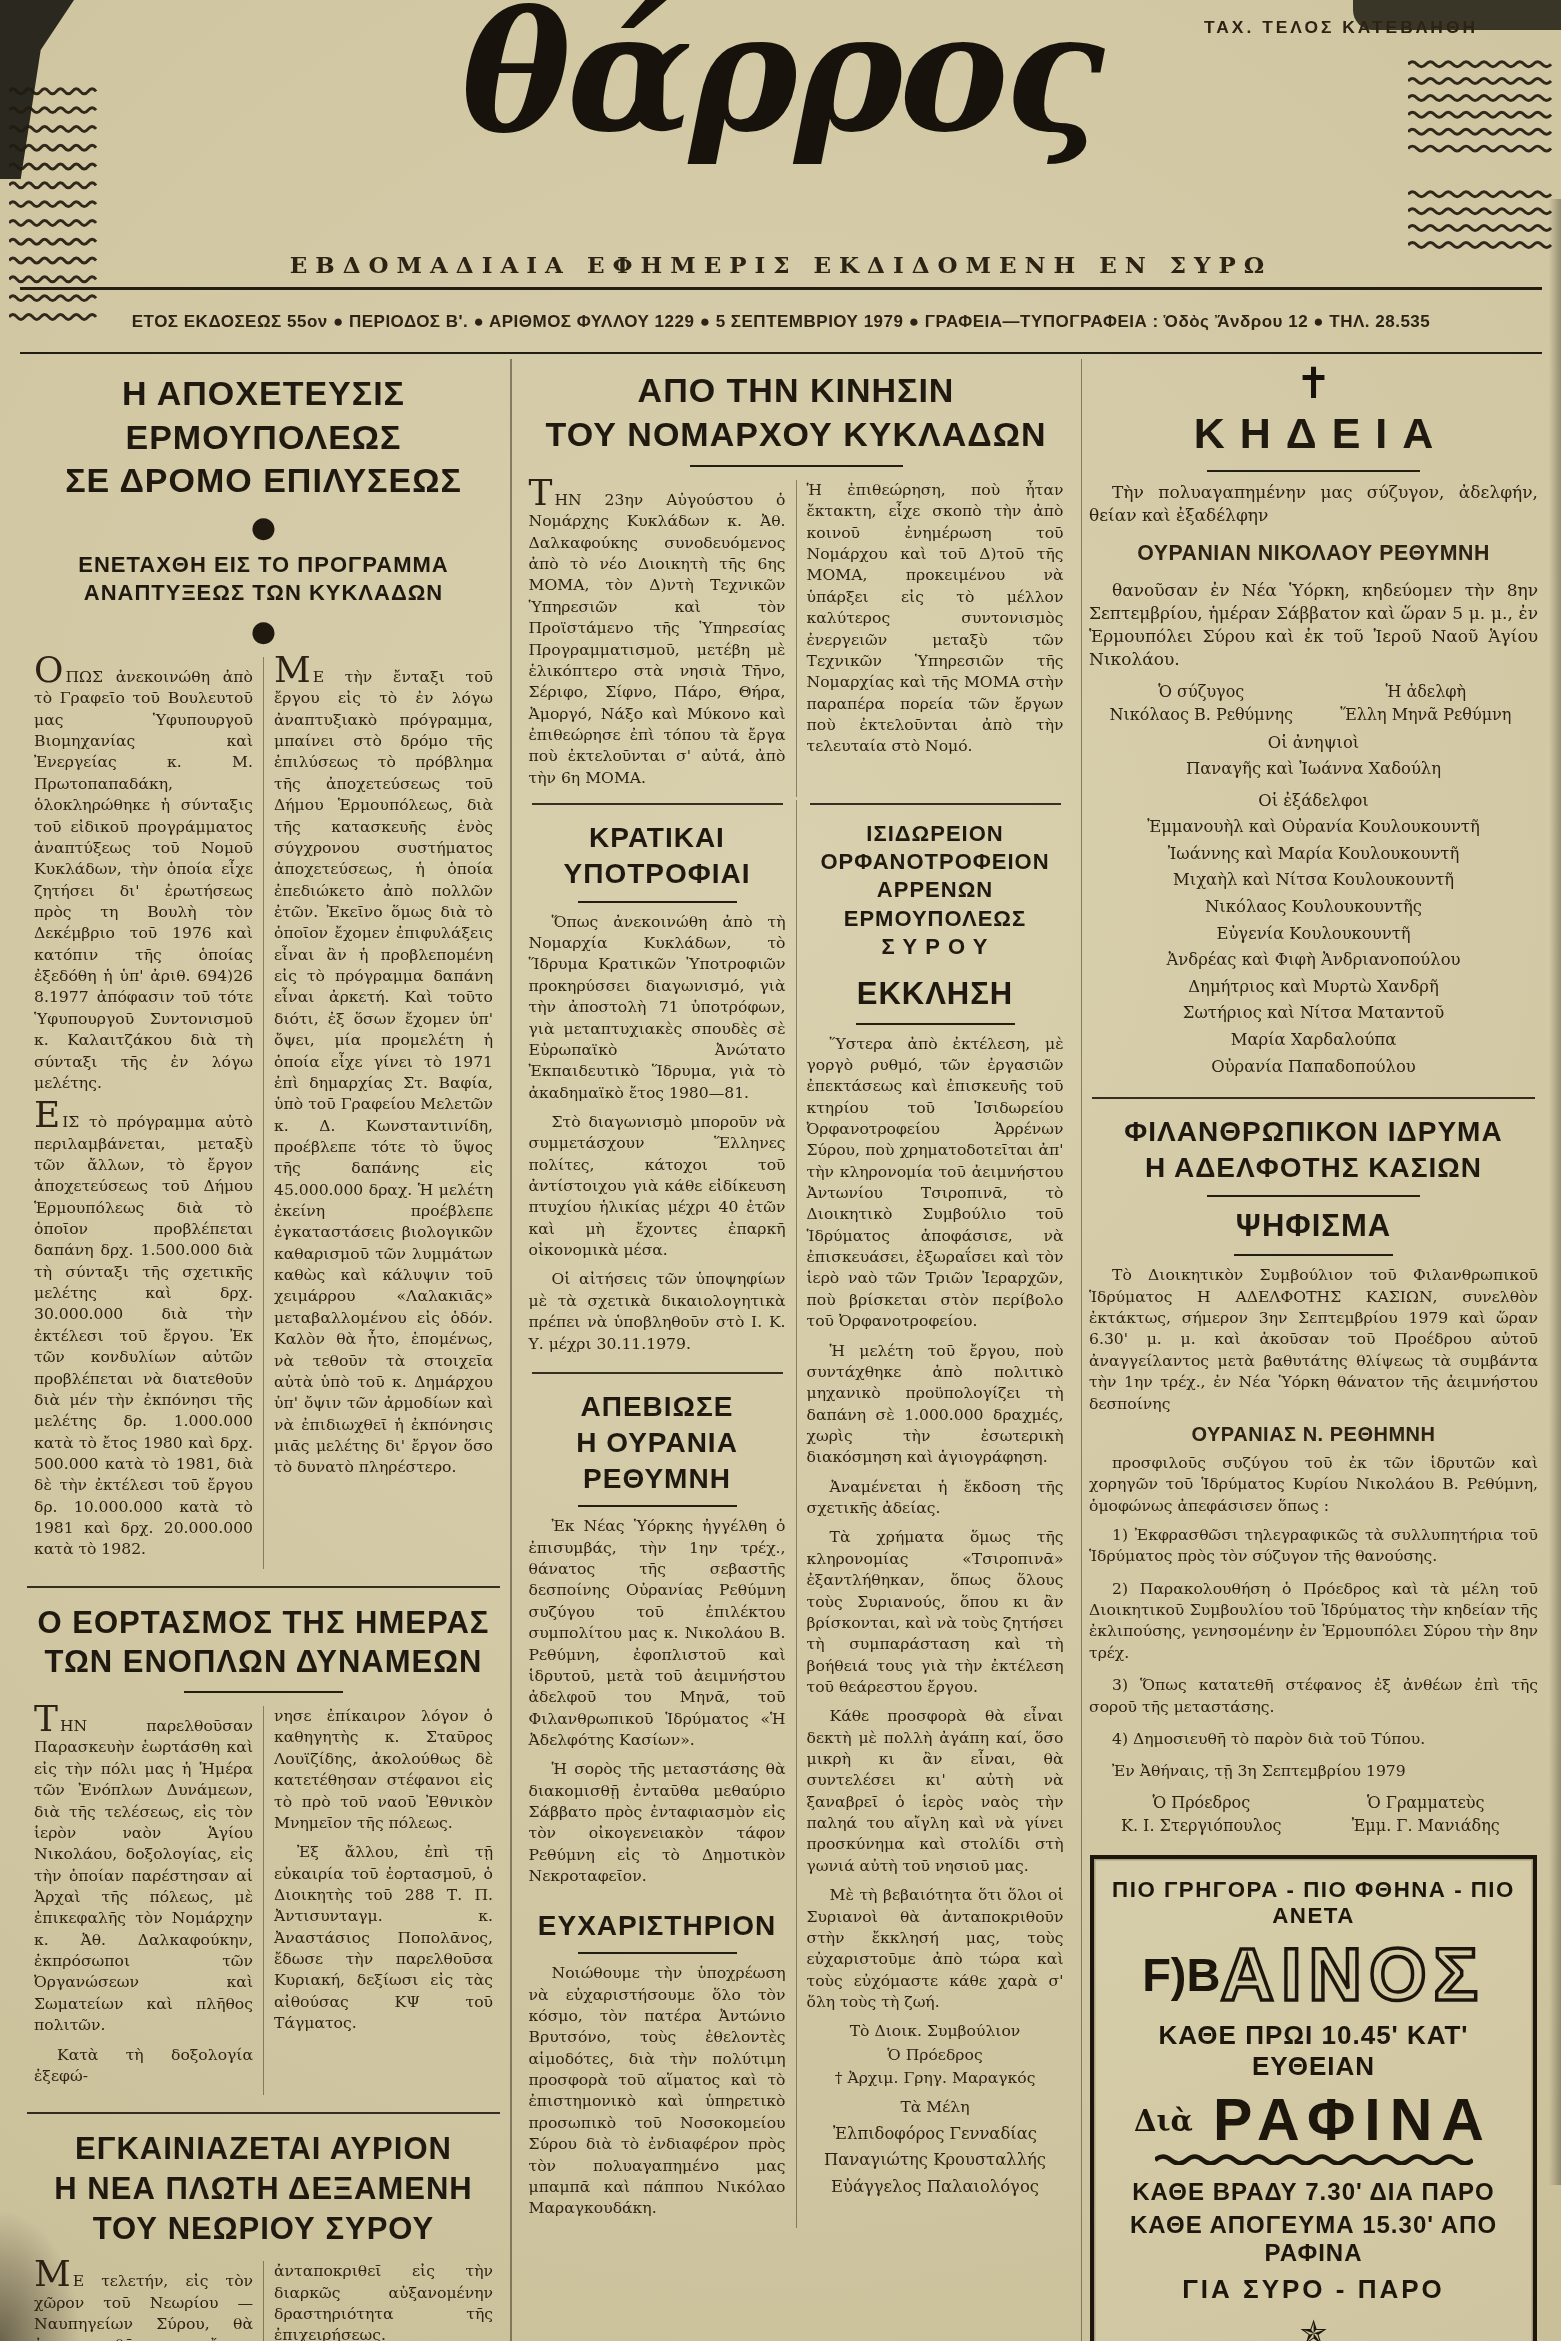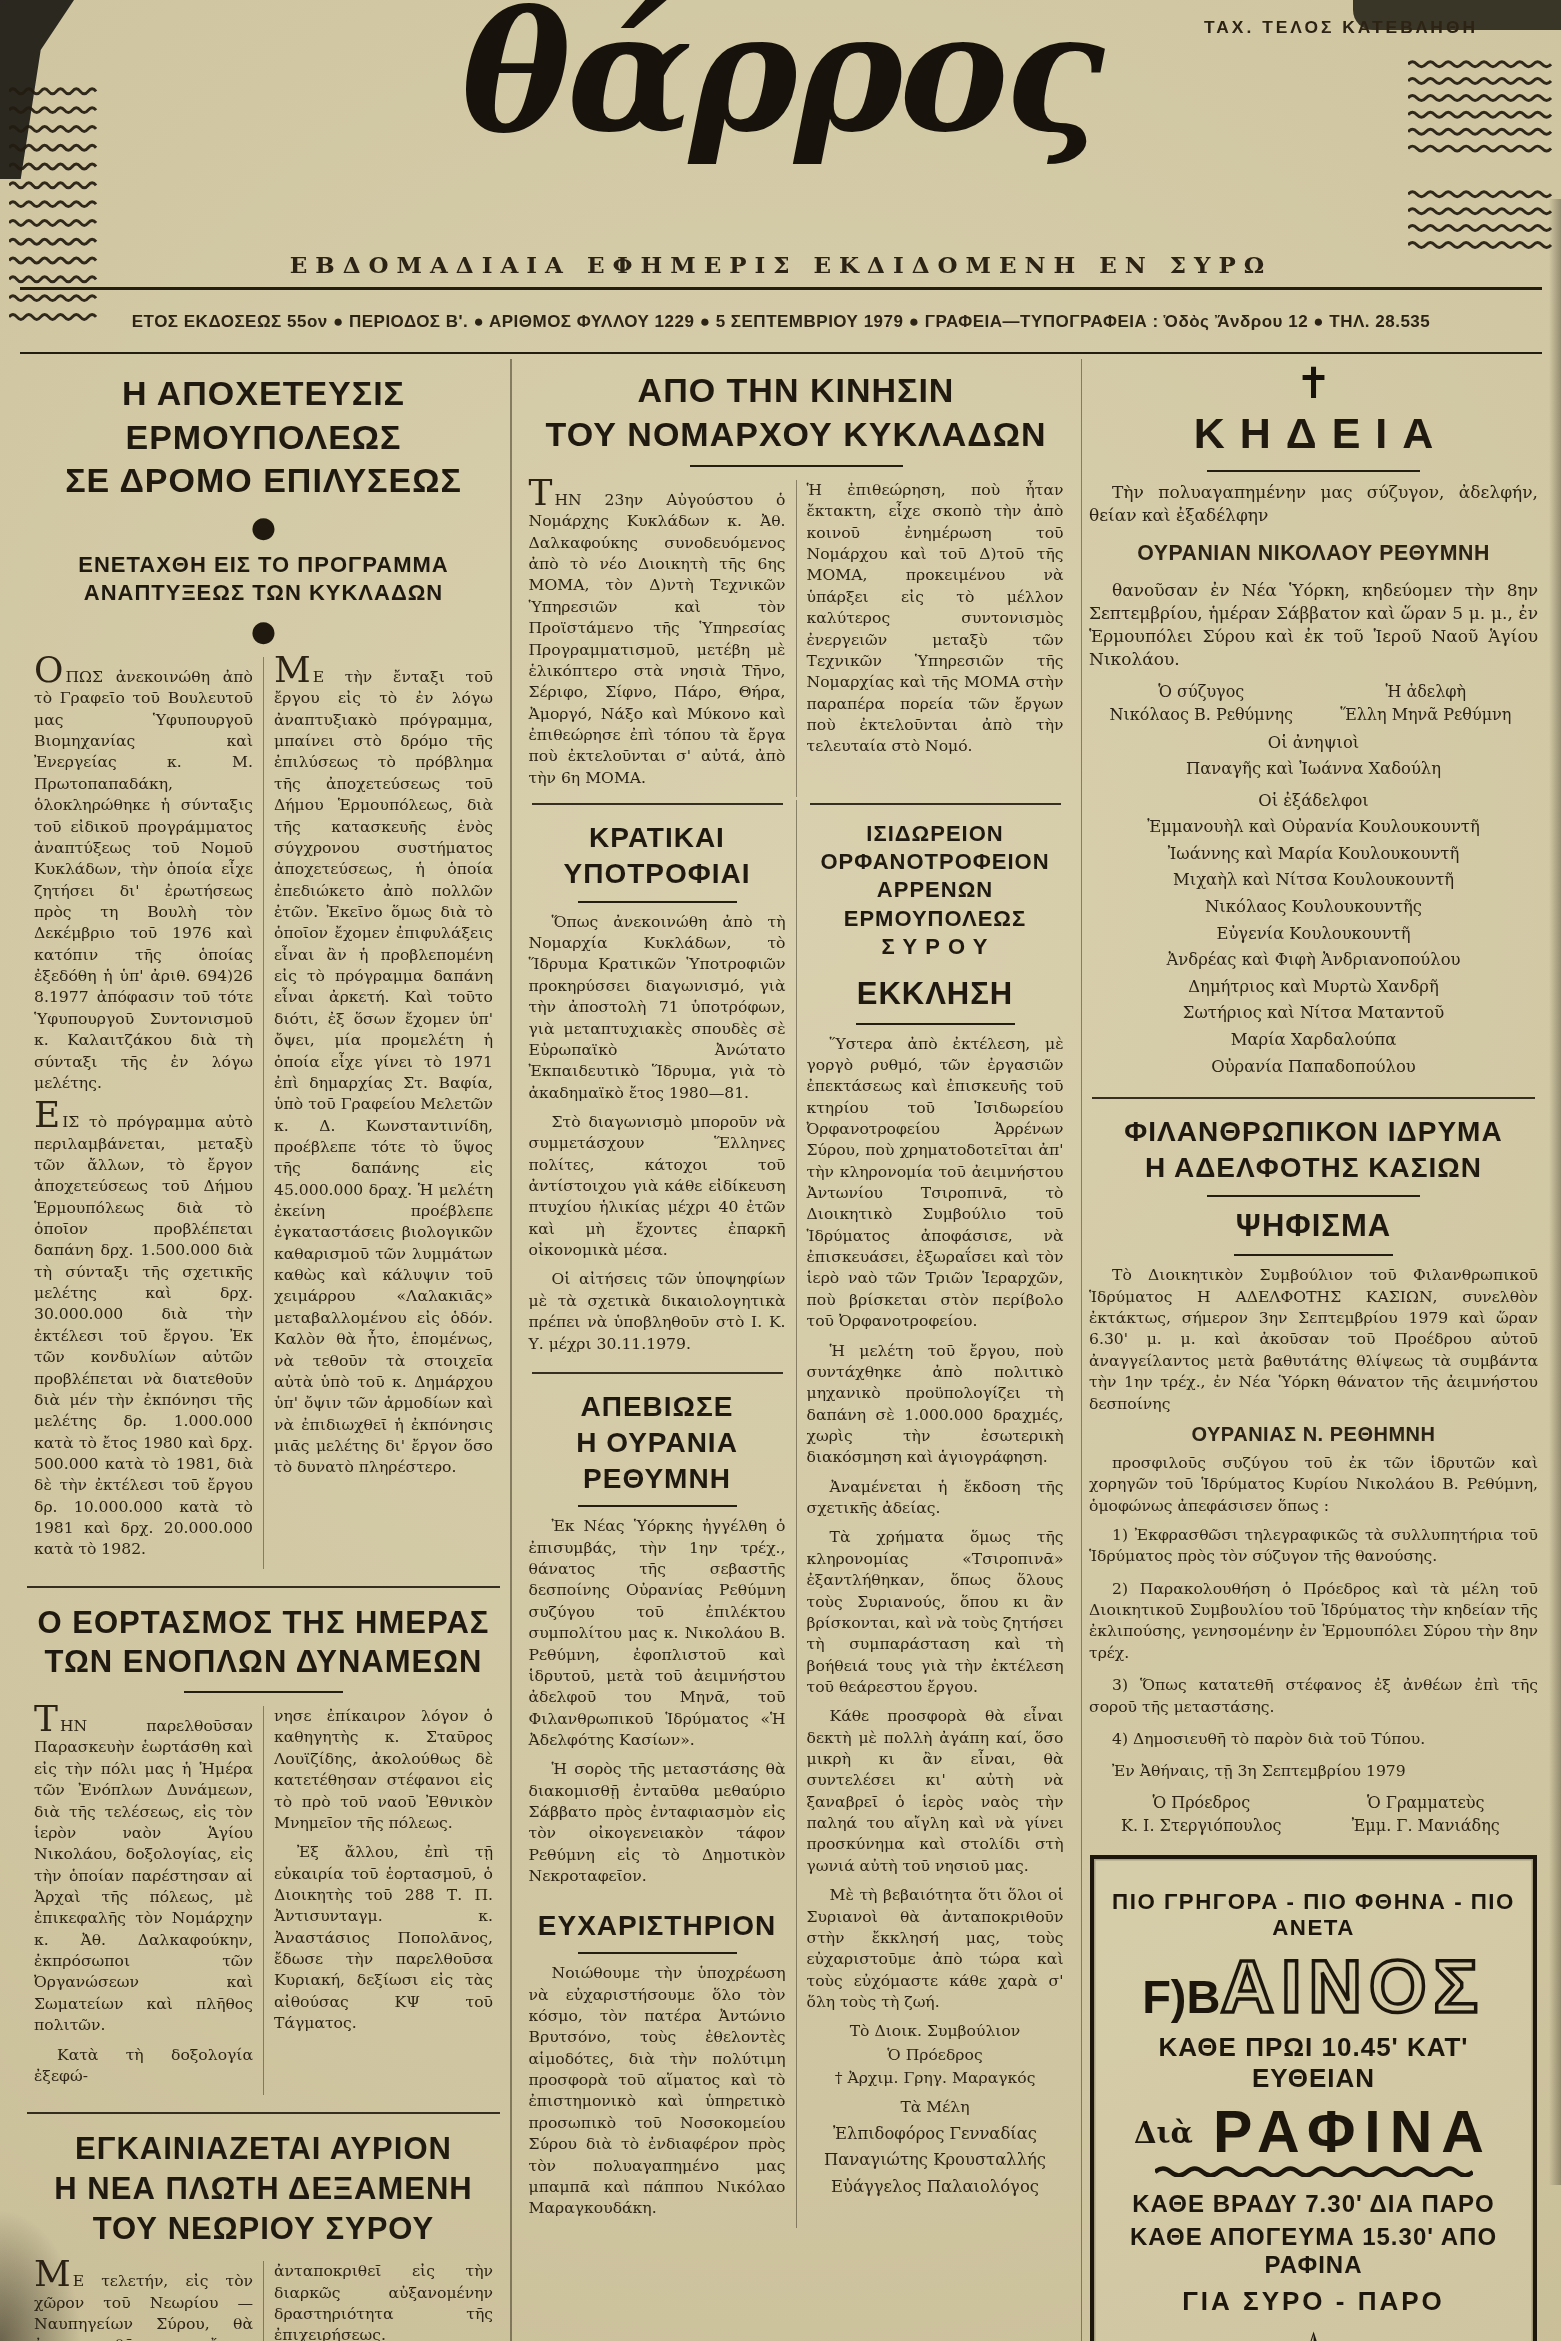--- a/index.html
+++ b/index.html
@@ -63,22 +63,22 @@
   .cross{font-size:43px;text-align:center;line-height:1;margin:3px 0 1px;color:#17120b;}
   .kideia-title{font-size:43px;letter-spacing:15px;text-indent:15px;}
   .fun-name{text-align:center;font-family:"Liberation Sans",sans-serif;font-weight:bold;
     font-size:21.3px;margin:13px 0;letter-spacing:0.5px;}
   
   .res-items p{font-size:15.6px;line-height:1.37;text-align:justify;margin:0 0 11px;text-indent:23px;}
 
   
   .ad{border:4.5px solid #1c160d;margin:20px 1px 0;padding:18px 13px 15px;text-align:center;
      font-family:"Liberation Sans",sans-serif;color:#1c160d;background:rgba(255,250,225,.12);box-shadow:inset 0 0 0 1.5px rgba(28,22,13,.25);}
-  .ad .tagline{font-weight:bold;font-size:22.3px;letter-spacing:1.5px;margin-top:12px;}
-  .ad .shiprow{display:flex;justify-content:center;align-items:flex-end;margin:9px 0 2px;}
+  .ad .tagline{font-weight:bold;font-size:22.3px;letter-spacing:1.5px;}
+  .ad .shiprow{display:flex;justify-content:center;align-items:center;margin:9px 0 2px;}
   .ad .fb{font-weight:bold;font-size:47px;}
   .ad .ship{font-weight:bold;font-size:74px;letter-spacing:7px;line-height:1;
      color:transparent;-webkit-text-stroke:3.5px #1c160d;}
   @supports not (-webkit-text-stroke: 1px black){.ad .ship{color:#1c160d;}}
   .ad .l1{font-weight:bold;font-size:26px;margin:8px 0;letter-spacing:1px;}
   .ad .diarow{display:flex;justify-content:center;align-items:center;gap:20px;margin:5px 0 0;}
   .ad .dia{font-weight:bold;font-size:29px;font-family:"DejaVu Serif",serif;}
   .ad .dest{font-weight:bold;font-size:59px;letter-spacing:9px;line-height:1.05;}
   .ad .wavy{margin:0 auto 13px;display:block;}
   .ad .l2{font-weight:bold;font-size:24px;margin:5px 0;letter-spacing:1px;}

